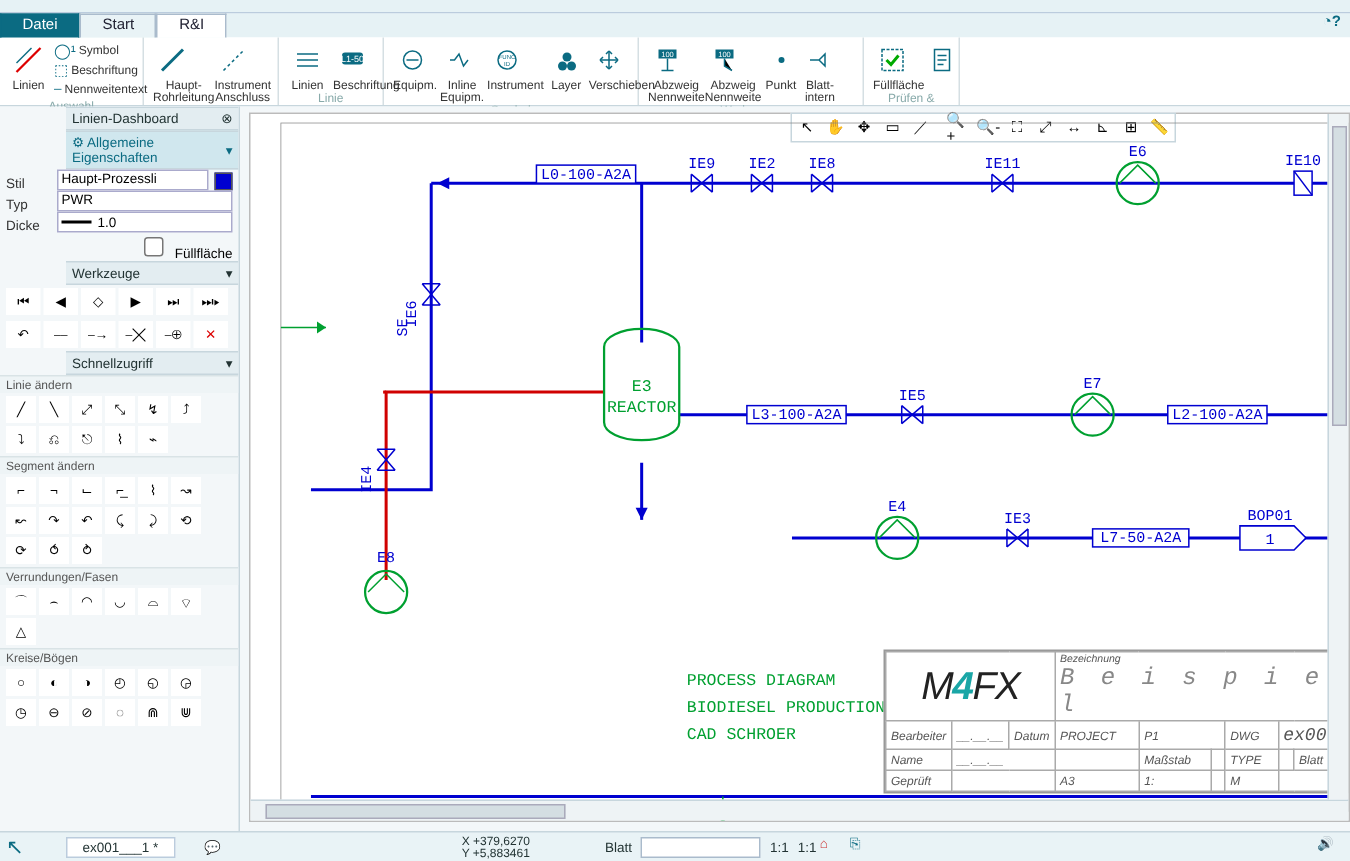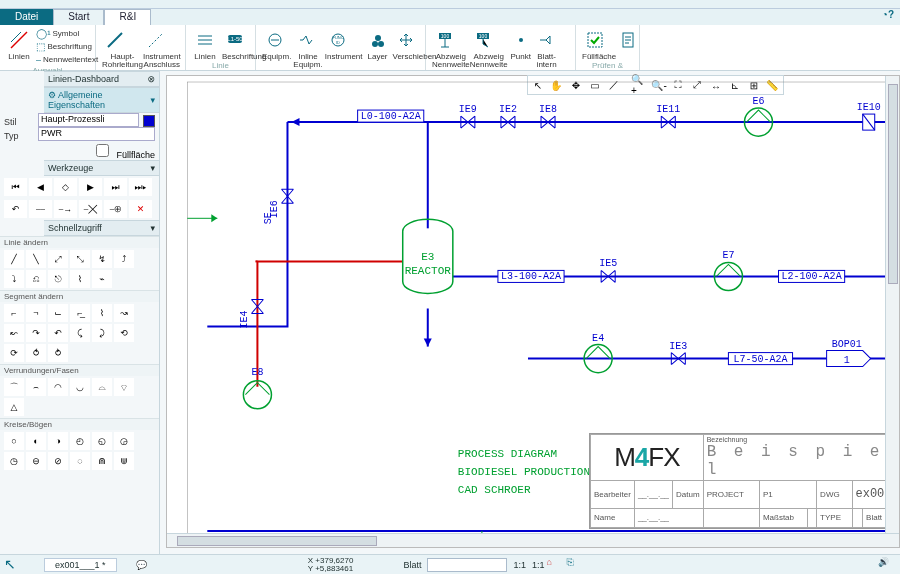--- a/index.html
+++ b/index.html
@@ -28,21 +28,21 @@
   .toolbtn { width:20px; height:18px; display:flex; align-items:center; justify-content:center; border:1px solid transparent; background:#fff; }
   .toolrow6 .toolbtn { width:23px; }
   .subh { background:#eef4f6; padding:1px 4px; font-size:8px; color:#555; border-top:1px solid #d9e3e6; }
   .canvasWrap { flex:1; position:relative; background:#f3f7f9; }
   .canvas { position:absolute; left:6px; top:4px; right:0; bottom:6px; background:#fff; border:1px solid #bbb; }
   .floatbar { position:absolute; top:-1px; left:360px; display:flex; gap:1px; background:#fff; border:1px solid #c7d6dd; padding:1px; }
   .fb { width:18px; height:16px; display:flex; align-items:center; justify-content:center; }
   svg.drawing { position:absolute; inset:0; width:100%; height:100%; }
   .piLabel { font-family: "Courier New", monospace; font-size:10px; fill:#0000d0; }
   .piGreen { font-family: "Courier New", monospace; font-size:11px; fill:#00a030; }
-  .titleblk { position:absolute; right:0; bottom:18px; width:310px; height:96px; border:1px solid #999; background:#fff; }
+  .titleblk { position:absolute; right:0; bottom:18px; width:310px; height:96px; border:1px solid #999; background:#fff;font-style:italic; }
   .titleblk td { border:1px solid #aaa; font-size:8px; padding:1px 3px; color:#555; }
   .logoCell { font-family: Arial; font-size:26px; color:#222; letter-spacing:-1px; }
   .logoCell .t4 { color:#1aa6a6; font-weight:bold; }
   .beispiel { font-family:"Courier New"; font-size:16px; color:#888; letter-spacing:4px; }
   .status { position:absolute; left:0; right:0; bottom:0; height:20px; background:#e9f3f6; border-top:1px solid #c7d6dd; display:flex; align-items:center; font-size:9px; color:#233; }
   .status .tabchip { margin-left:44px; background:#fff; border:1px solid #bcd; padding:1px 10px; }
   .status .coords { margin-left:160px; line-height:1; font-size:8px; }
   .status .ratio { margin-left:50px; display:flex; align-items:center; gap:6px; }
   .status .sbtn { width:16px; height:16px; margin:0 2px; }
   .scrollH { position:absolute; left:0; right:0; bottom:0; height:14px; background:#eef3f5; border-top:1px solid #c7d6dd; }
@@ -266,20 +266,27 @@
         <span>▾</span>
       </div>
     <div class="proprow">
         <label>Stil</label>
         <div class="propsel">Haupt-Prozessli</div>
         <div class="swatch" style="background:#0000d0"></div>
       </div>
     <div class="proprow">
         <label>Typ</label>
         <div class="propsel">PWR</div>
+      </div>
+    <div class="proprow">
+        <label>Dicke</label>
+        <div class="propsel" style="display:flex;align-items:center;gap:4px">
+          <span style="display:inline-block;width:20px;height:2px;background:#000"></span>
+          <span>1.0</span>
+        </div>
       </div>
     <div class="proprow" style="justify-content:flex-end">
         <input type="checkbox" style="">
         <span>Füllfläche</span>
       </div>
 
     <div class="panelTitle">
         <span>Werkzeuge</span>
         <span>▾</span>
       </div>
@@ -527,20 +534,29 @@
           <tr>
             <td>Name</td>
                 <td colspan="2">__.__.__</td>
             <td></td>
                 <td>Maßstab</td>
                 <td></td>
             <td>TYPE</td>
                 <td></td>
                 <td>Blatt</td>
           </tr>
+          <tr>
+            <td>Geprüft</td>
+                <td colspan="2"></td>
+            <td>A3</td>
+                <td>1:</td>
+                <td></td>
+            <td>M</td>
+                <td colspan="2"></td>
+          </tr>
         </tbody>
           </table>
       </div>
 
       <div class="scrollH">
           <div class="thumb"></div>
         </div>
       <div class="scrollV">
           <div class="thumb"></div>
         </div>

